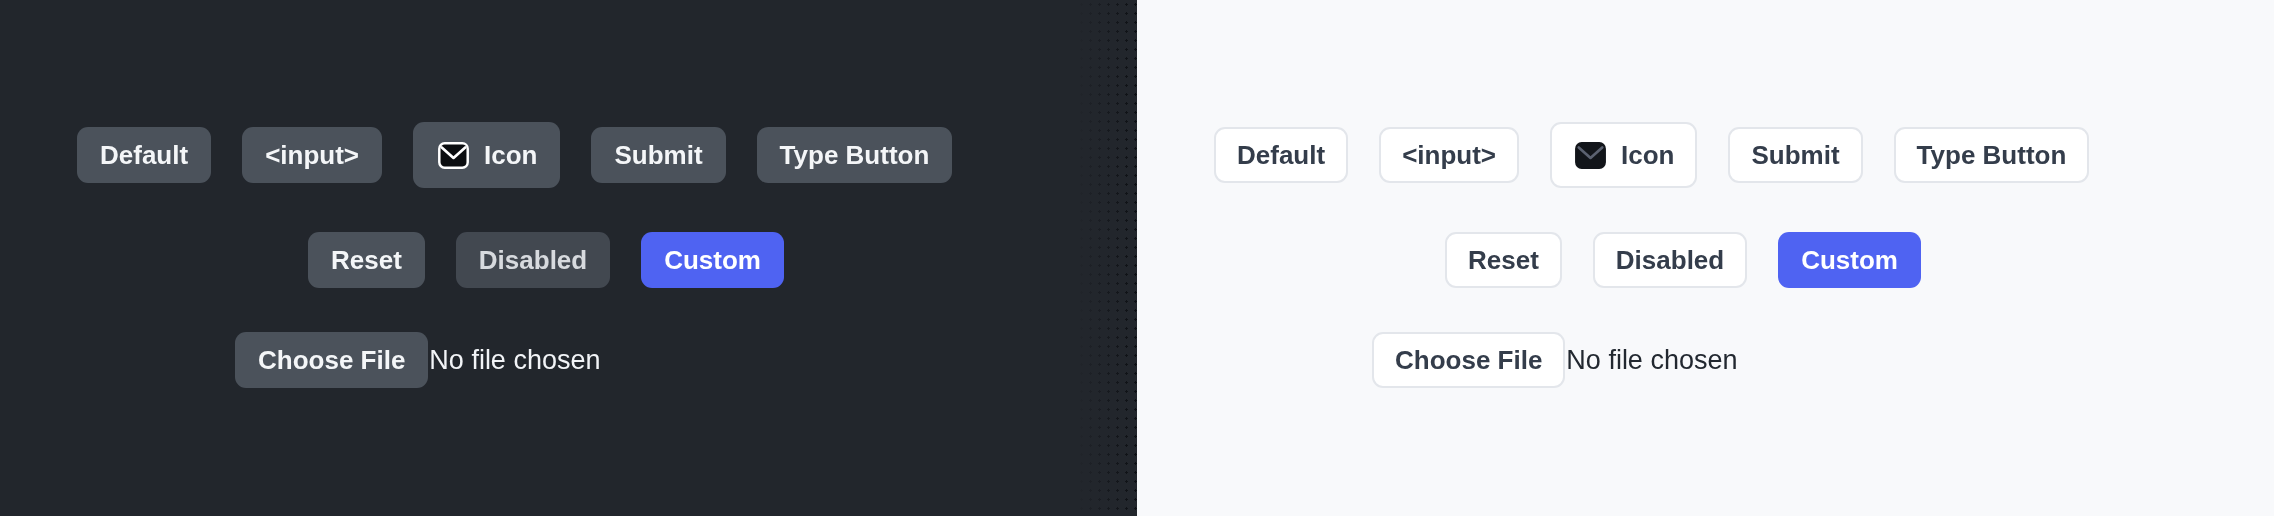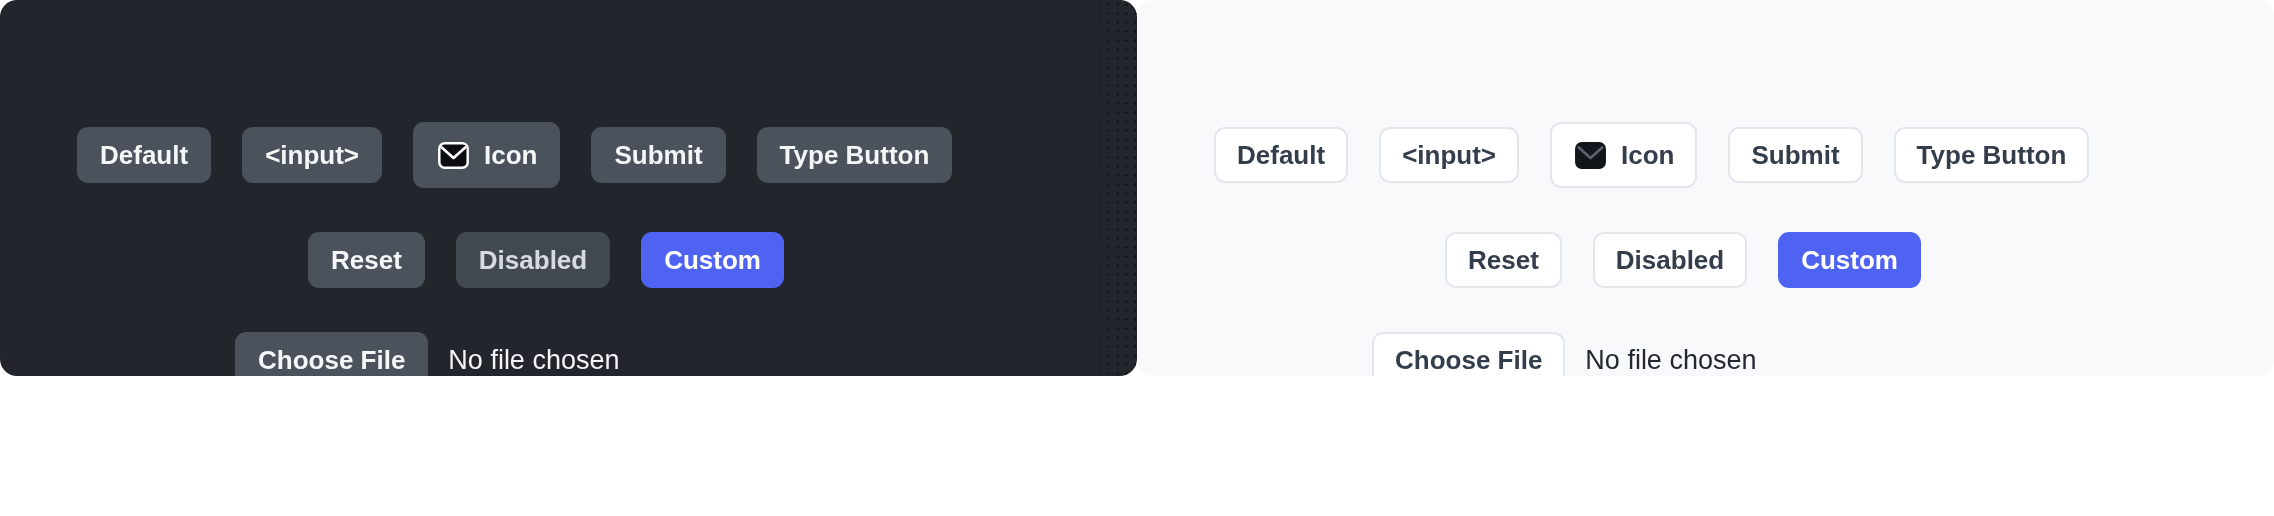--- a/index.html
+++ b/index.html
@@ -15,23 +15,22 @@
     position: relative;
     width: 2274px;
     height: 516px;
     display: flex;
   }
 
   
   .panel {
     position: relative;
     width: 1137px;
-    height: 376px;
+    height: 516px;
     overflow: hidden;
-    border-radius: 17px;
   }
   .panel.dark  { background: #22262c; }
   .panel.light { background: #f8f9fb; }
 
   
   .panel.dark::after {
     content: "";
     position: absolute;
     top: 0; right: 0;
     width: 60px; height: 100%;
@@ -139,21 +138,21 @@
     stroke: #5b6170;
     stroke-width: 2.6;
     stroke-linecap: round;
     stroke-linejoin: round;
   }
 
   
   .file-row {
     display: flex;
     align-items: center;
-    gap: 20px;
+    gap: 1px;
   }
   .file-status {
     font-size: 27px;
     font-weight: 400;
     line-height: 1;
     white-space: nowrap;
     text-align: center;
   }
   .dark .file-status  { color: #f2f4f7; }
   .light .file-status { color: #222830; }

